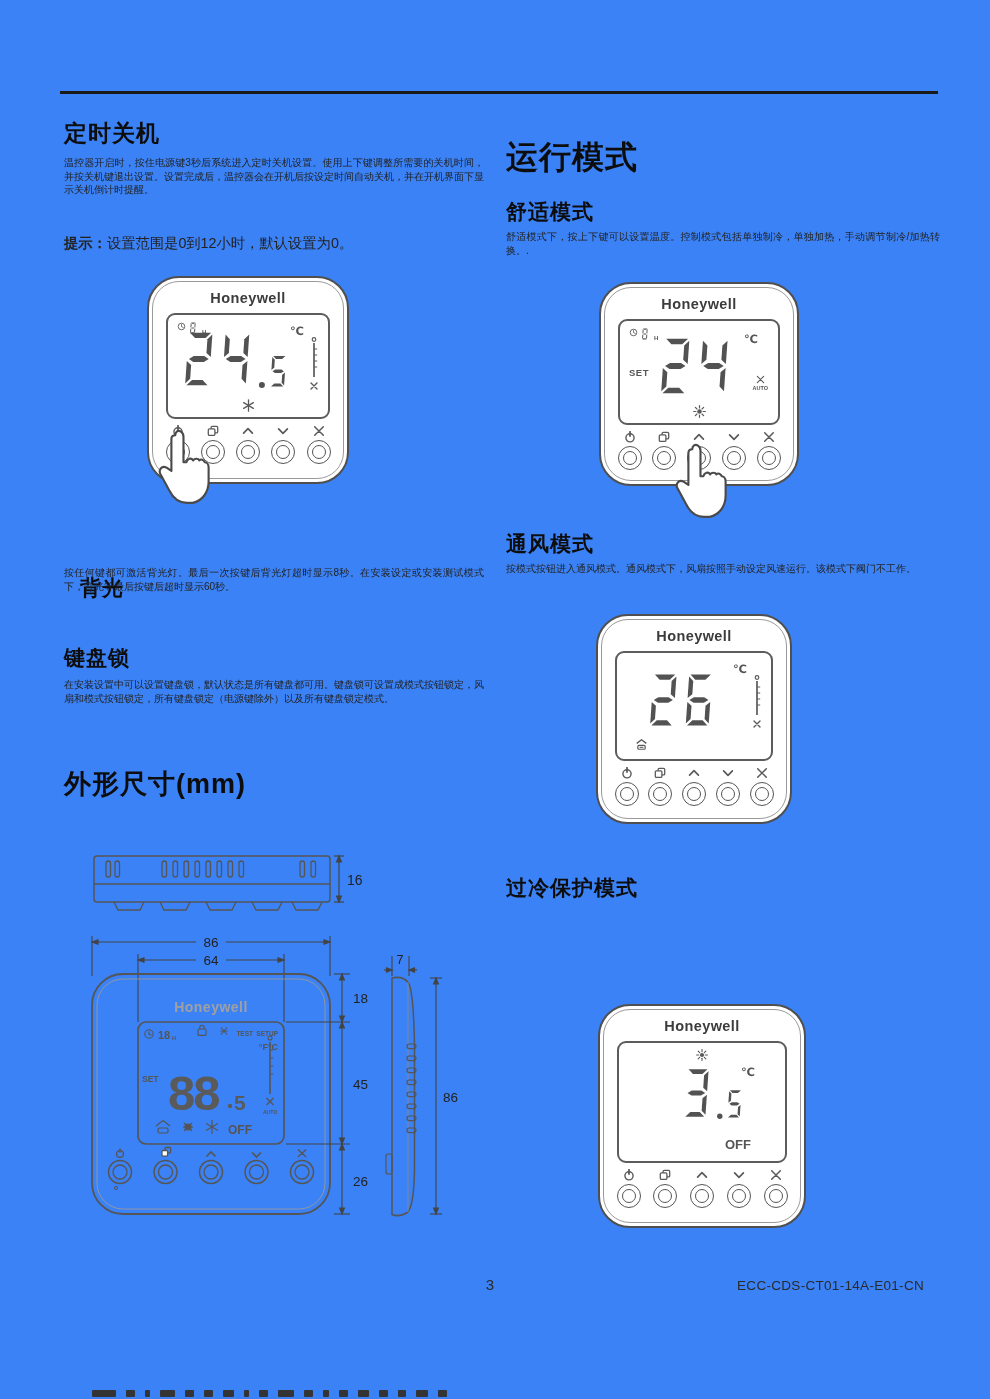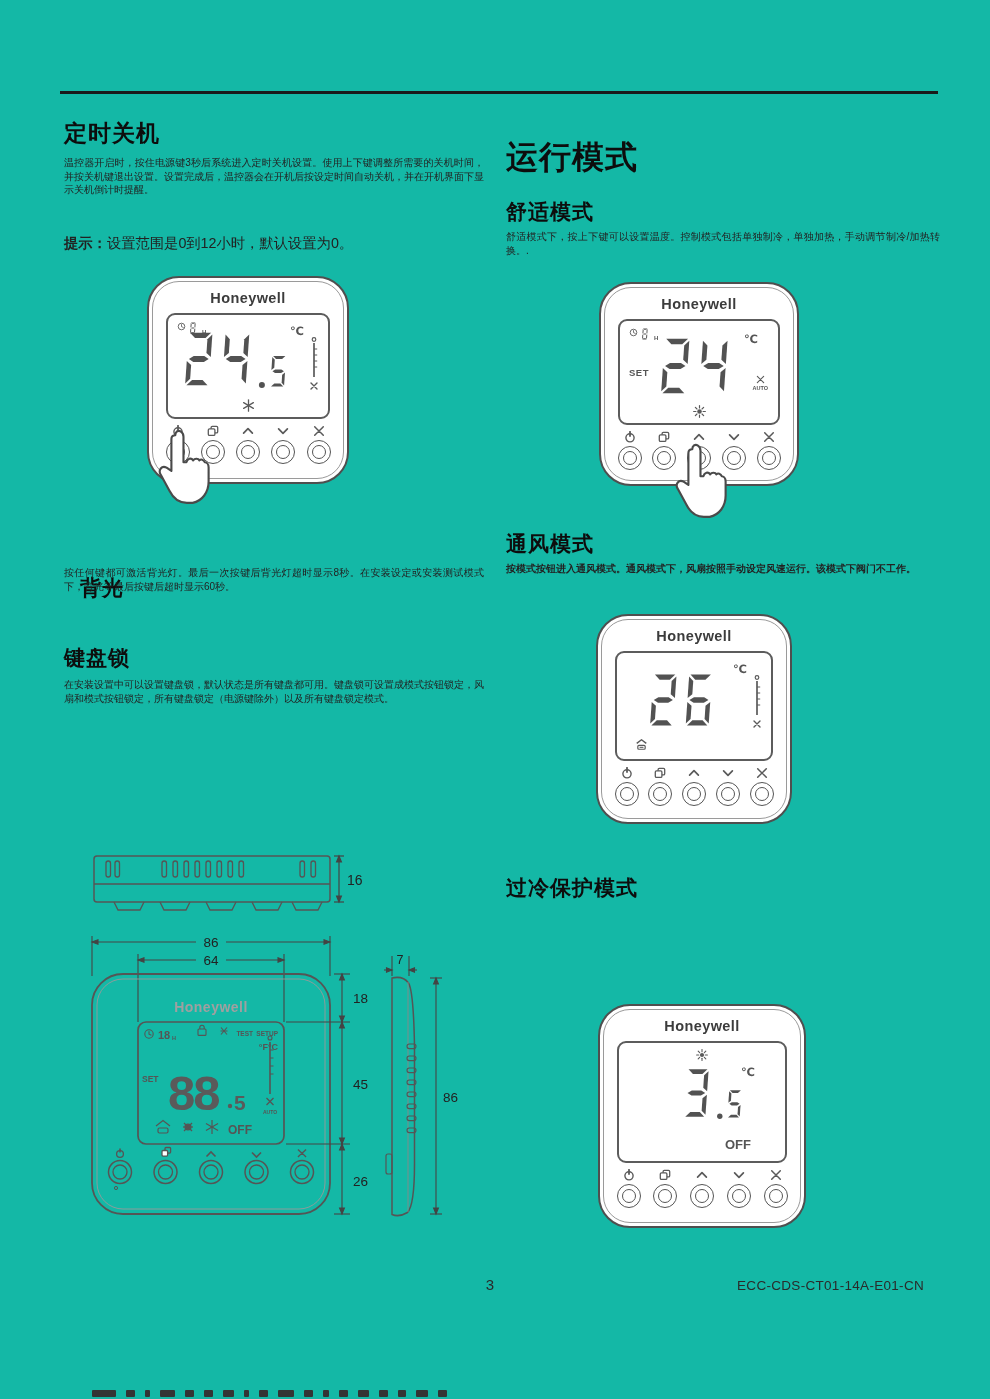--- a/index.html
+++ b/index.html
@@ -1,16 +1,16 @@
 <!DOCTYPE html>
 <html><head>
 <meta charset="utf-8">
 <style>
   html,body{margin:0;padding:0;background:#fff;}
-  .page{position:relative;width:990px;height:1399px;background:#14b8a6;overflow:hidden;
+  .page{position:relative;width:990px;height:1399px;background:#3b82f6;overflow:hidden;
         font-family:"Liberation Sans","DejaVu Sans",sans-serif;color:#1c1c1c;}
   .abs{position:absolute;}
   .hrule{position:absolute;left:60px;top:91px;width:878px;height:3px;background:#1a1a1a;}
   h2.sec{margin:0;font-size:21px;font-weight:bold;color:#0d0d0d;letter-spacing:1px;}
   h1.big{margin:0;font-size:32px;font-weight:bold;color:#0d0d0d;letter-spacing:1px;}
   p.body{margin:0;font-size:10px;line-height:1.36;text-align:justify;color:#222;}
   .tipline{font-size:14.3px;line-height:1.36;color:#222;}
   .tipline b{font-weight:bold;text-align:right;}
   
   .device{position:absolute;}
@@ -211,20 +211,21 @@
     <path d="M22,7 C22,3.5 25,1.5 27.5,3 C29.5,4.2 30.5,6.5 30.5,8.5 L30.5,35 L33.5,35 C34.5,31 38.5,30 40.5,33 C42,31 45.5,30.5 47,33 C48.5,31.5 51.5,32 52.5,35 C54,35 56.5,36.5 56.5,40.5 L56.5,55 C56.5,66 50,75 40,77 L34,77 C26,77 20,72.5 16,64.5 L7,48 C4,43 8,38 13,40.5 L18,44 L18,11 C18,8 20,7 22,7 Z" fill="#fff" stroke="#4a4a4a" stroke-width="2.2" stroke-linejoin="round"></path>
   </svg>
     </div>
 
   <h2 class="sec abs" style="left:80px;top:532px;margin-top:42px;">背光</h2>
   <p class="body abs" style="left:64px;top:566px;width:420px;">按任何键都可激活背光灯。最后一次按键后背光灯超时显示8秒。在安装设定或安装测试模式下，背光等最后按键后超时显示60秒。</p>
 
   <h2 class="sec abs" style="left:64px;top:644px;">键盘锁</h2>
   <p class="body abs" style="left:64px;top:678px;width:420px;">在安装设置中可以设置键盘锁，默认状态是所有键盘都可用。键盘锁可设置成模式按钮锁定，风扇和模式按钮锁定，所有键盘锁定（电源键除外）以及所有键盘锁定模式。</p>
 
+  <h1 class="big abs" style="left:64px;top:766px;font-size:27px;">外形尺寸(mm)</h1>
 
   <svg class="abs topview" width="290" height="84" viewBox="0 0 290 84">
     <g stroke="#555" stroke-width="1.5" fill="none">
       <rect x="10" y="10" width="236" height="46" rx="3"></rect>
       <line x1="10" y1="38" x2="246" y2="38"></line>
     </g>
     <g fill="none" stroke="#555" stroke-width="1.3">
       <rect x="22" y="15" width="4.5" height="16" rx="2.2"></rect>
         <rect x="31" y="15" width="4.5" height="16" rx="2.2"></rect>
       <rect x="78" y="15" width="4.5" height="16" rx="2.2"></rect>
@@ -528,21 +529,21 @@
             </span>
           </div>
         </div>
      </div>
       <svg class="hand" viewBox="0 0 60 86">
     <path d="M22,7 C22,3.5 25,1.5 27.5,3 C29.5,4.2 30.5,6.5 30.5,8.5 L30.5,35 L33.5,35 C34.5,31 38.5,30 40.5,33 C42,31 45.5,30.5 47,33 C48.5,31.5 51.5,32 52.5,35 C54,35 56.5,36.5 56.5,40.5 L56.5,55 C56.5,66 50,75 40,77 L34,77 C26,77 20,72.5 16,64.5 L7,48 C4,43 8,38 13,40.5 L18,44 L18,11 C18,8 20,7 22,7 Z" fill="#fff" stroke="#4a4a4a" stroke-width="2.2" stroke-linejoin="round"></path>
   </svg>
     </div>
 
   <h2 class="sec abs" style="left:506px;top:530px;">通风模式</h2>
-  <p class="body abs" style="left:506px;top:562px;width:434px;font-weight:bold;">按模式按钮进入通风模式。通风模式下，风扇按照手动设定风速运行。该模式下阀门不工作。</p>
+  <p class="body abs" style="left:506px;top:562px;width:434px;">按模式按钮进入通风模式。通风模式下，风扇按照手动设定风速运行。该模式下阀门不工作。</p>
 
   <div class="device pos-t3" id="dev-t3">
       <div class="frame">
        <div class="brand">Honeywell</div>
        <div class="lcd">
           <div class="seg-main">
             <svg width="76" height="56" style="overflow:visible">
               <g transform="translate(2.0,0.0) scale(1.273)">
                 <g transform="skewX(-4)">
                   <polygon points="4,2 20,2 16,6 8,6" fill="#525252"></polygon>

